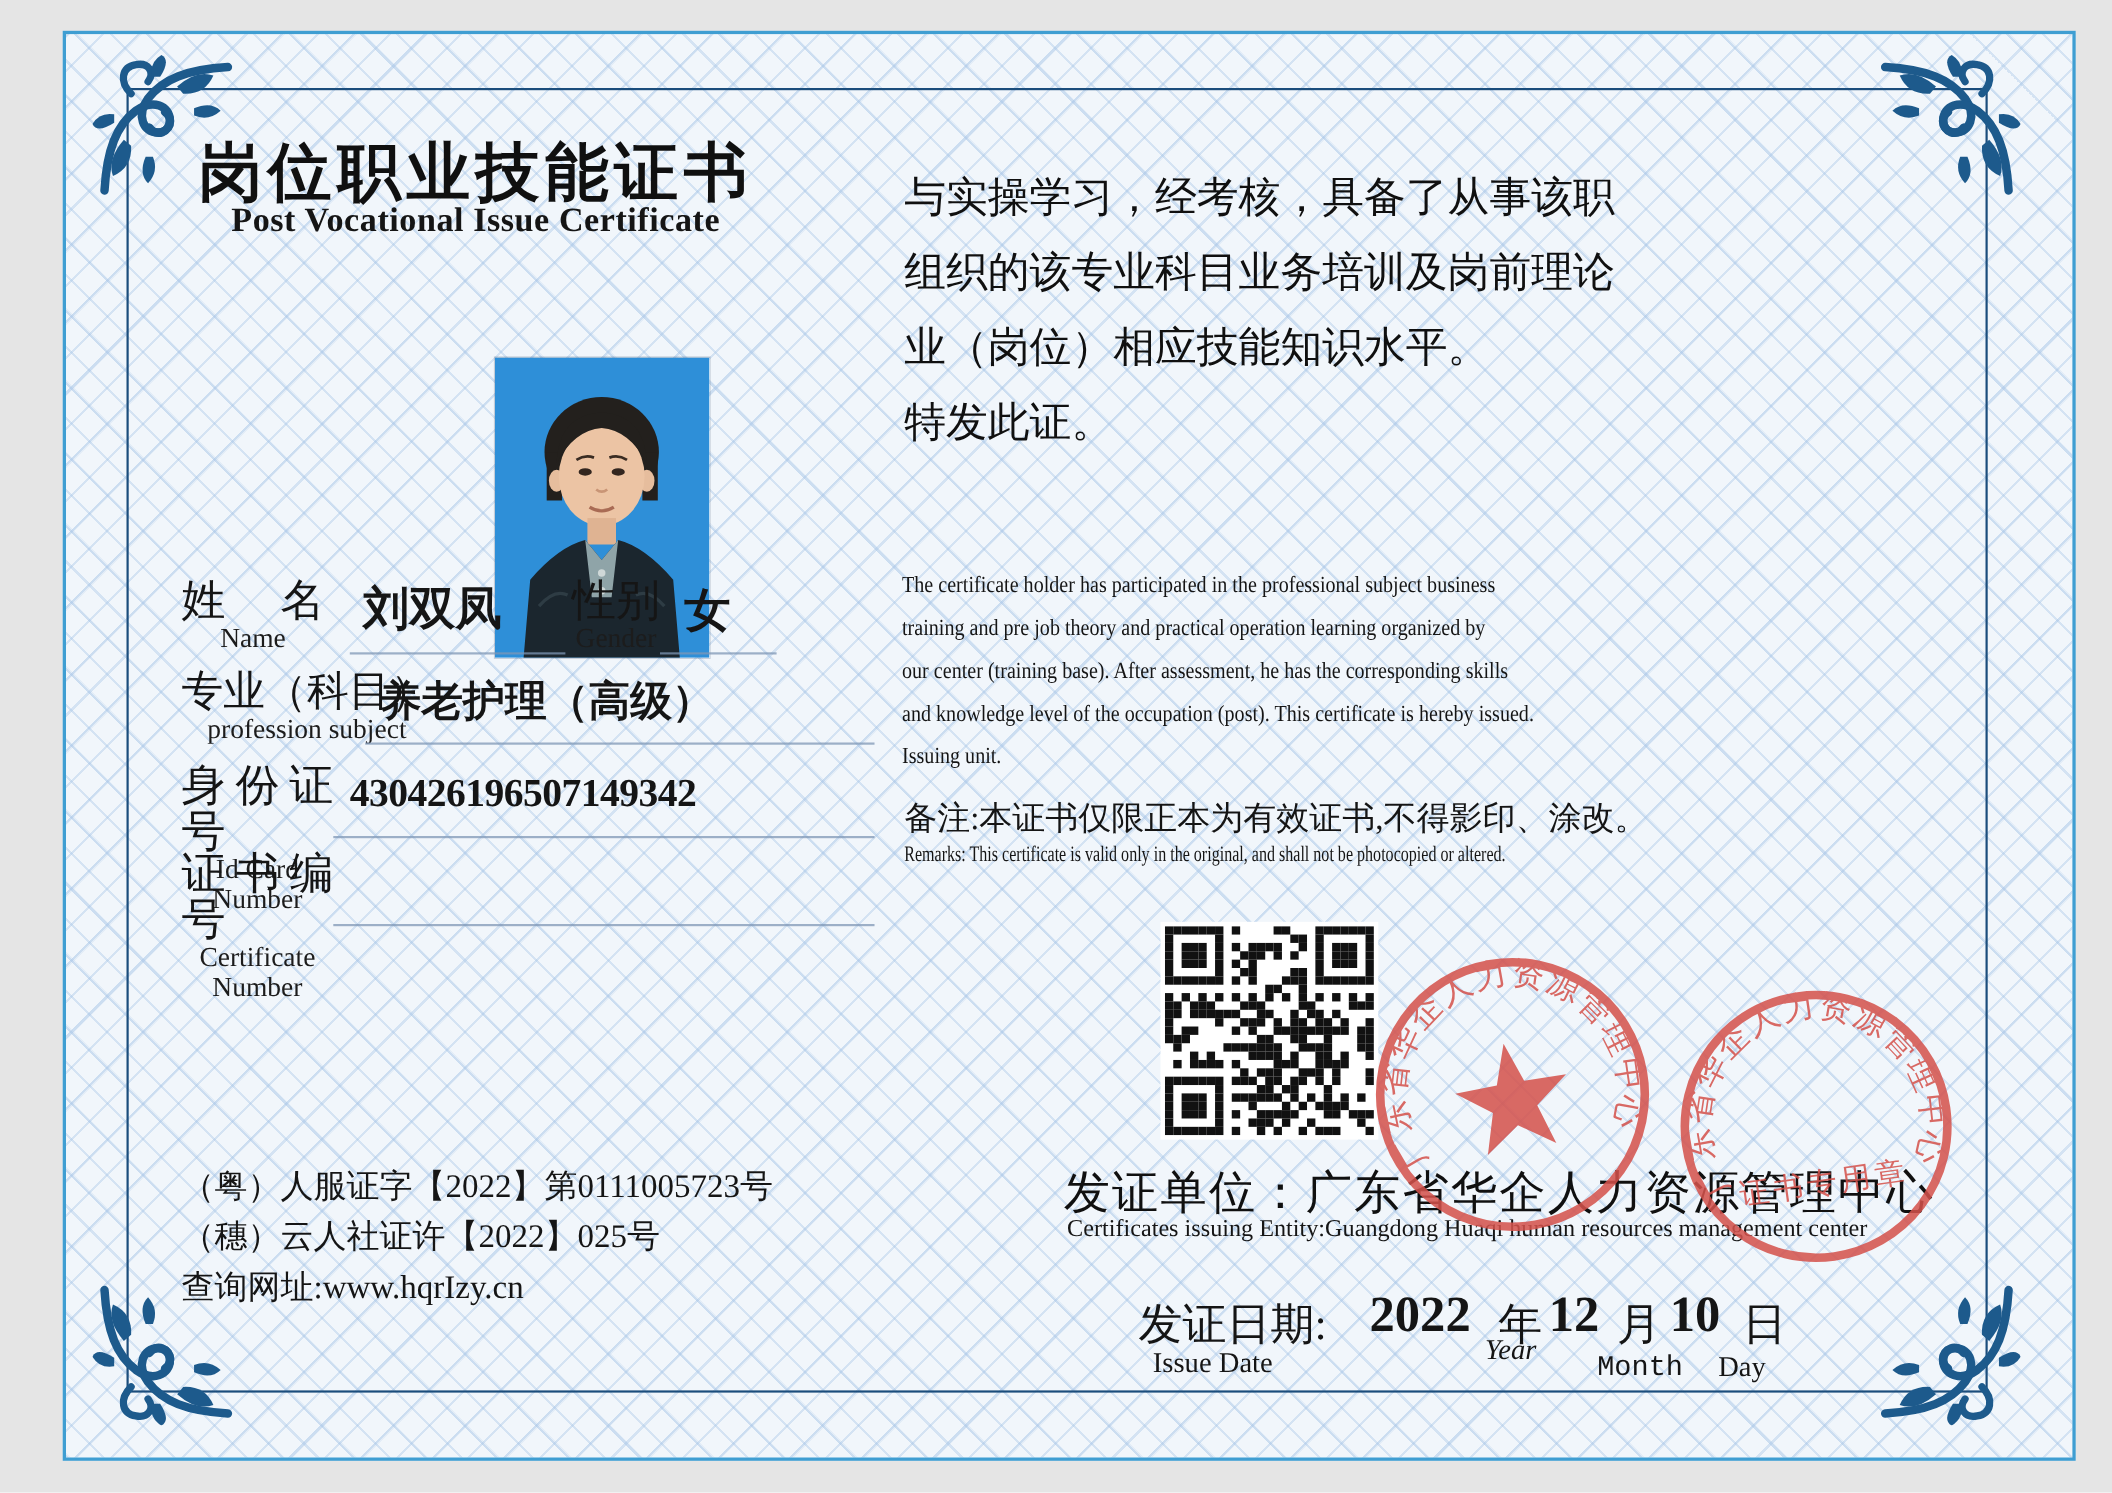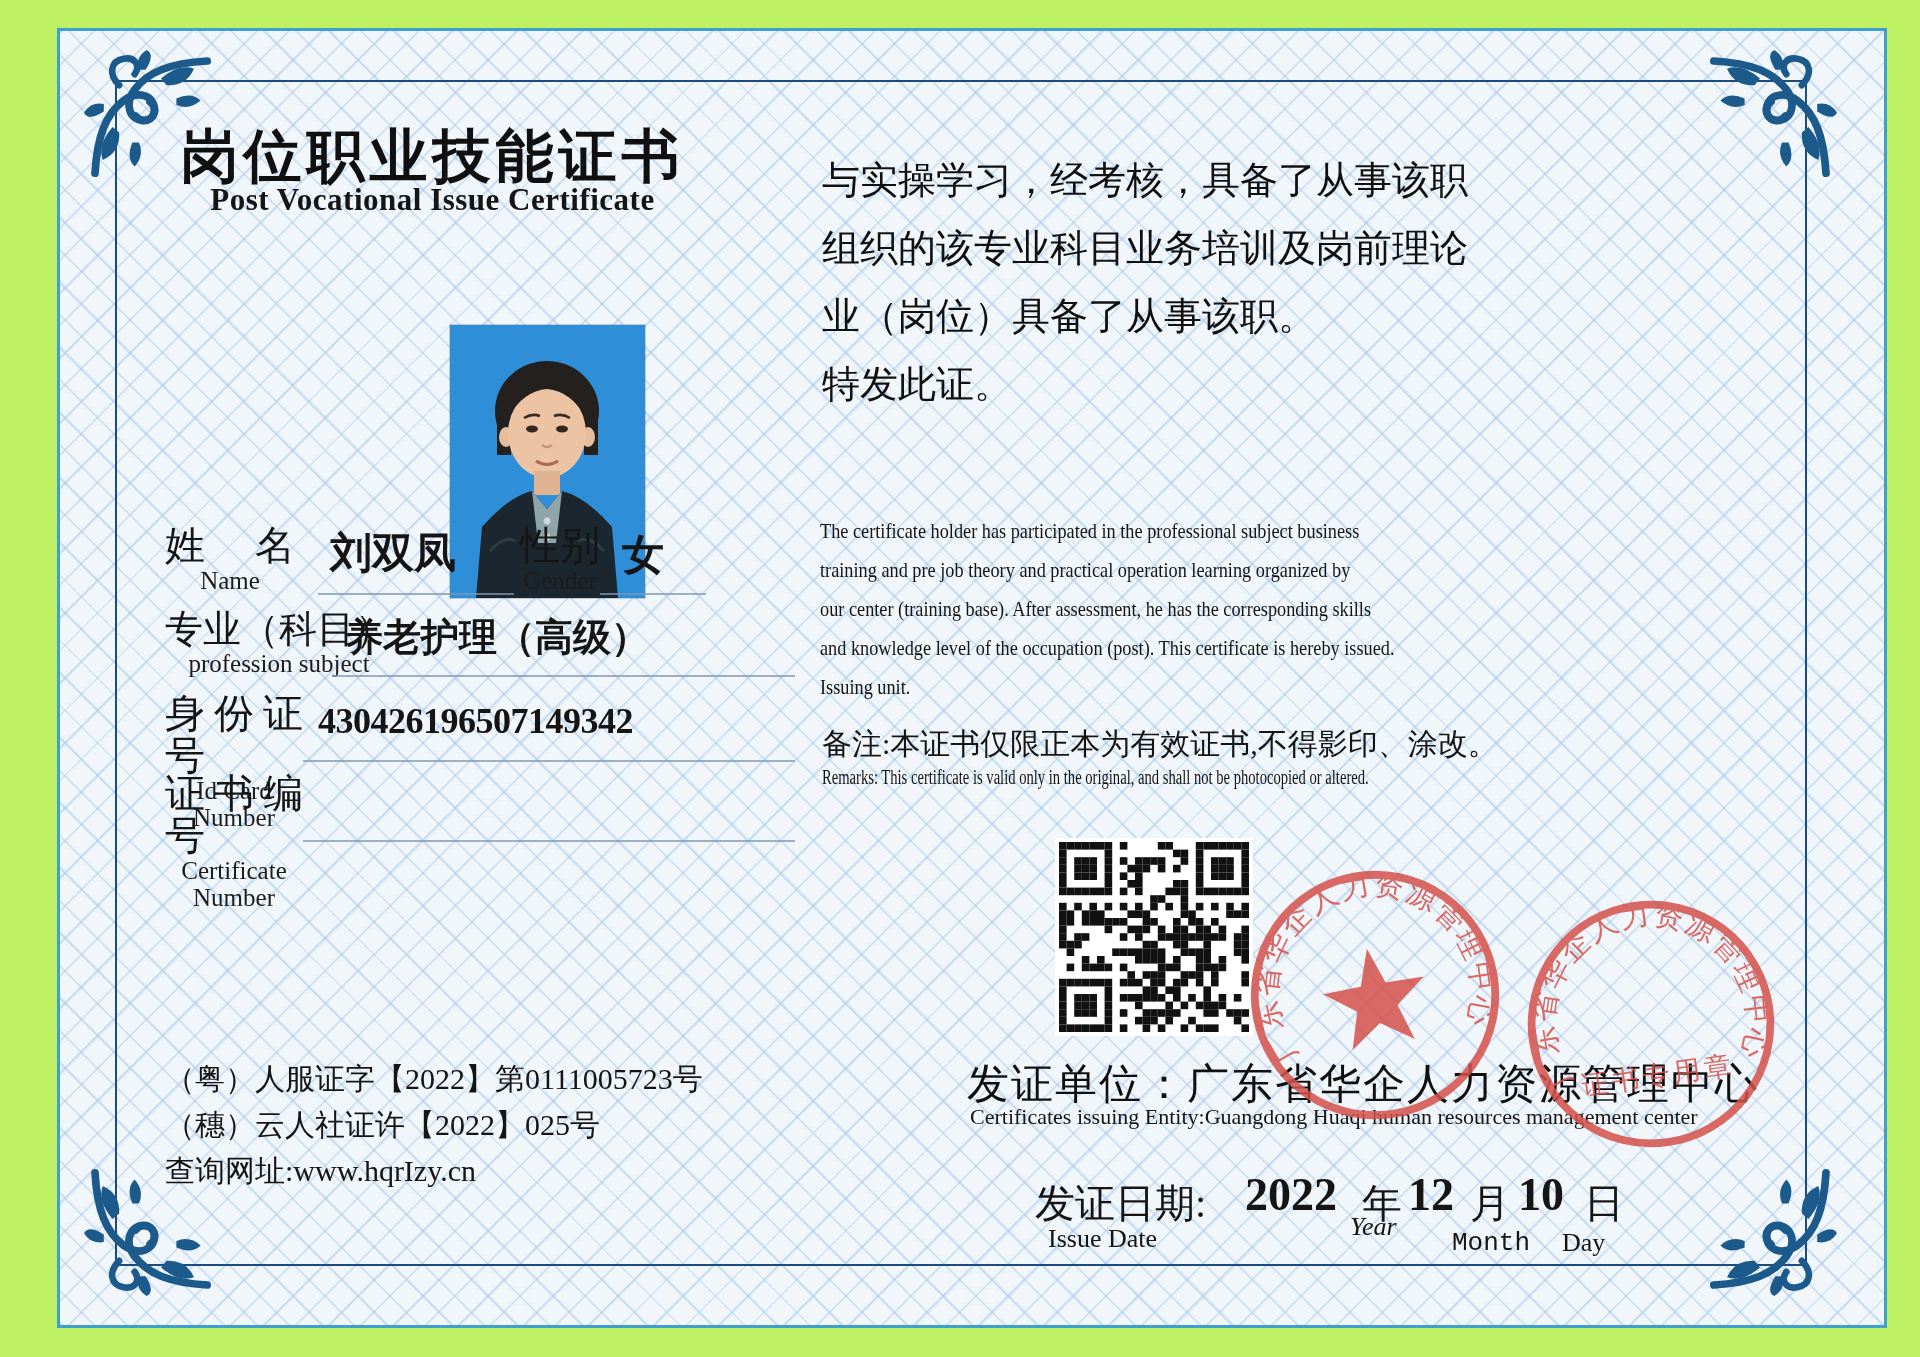--- a/index.html
+++ b/index.html
@@ -6,21 +6,21 @@
     --outer-border:#3f9ed2;
     --inner-rule:#1b4d7c;
     --ornament:#1d5a8c;
     --stamp-red:#d5524c;
     --photo-bg:#2e8fd8;
     --text:#151515;
     --pattern-blue:#c7d8ec;
     --underline:#7f97b5;
   }
   html,body{margin:0;padding:0;background:#ffffff;}
-  .page{position:relative;width:1920px;height:1357px;background:#bef264;overflow:hidden;
+  .page{position:relative;width:1920px;height:1357px;background:#e5e5e5;overflow:hidden;
         font-family:"Liberation Serif","DejaVu Serif",serif;color:var(--text);}
   .outer-frame{position:absolute;left:57px;top:28px;width:1830px;height:1300px;
         border:3px solid var(--outer-border);box-sizing:border-box;
         background-color:#f1f6fb;
         background-image:
           repeating-linear-gradient(45deg, rgba(165,196,230,.38) 0 2px, transparent 2px 23px),
           repeating-linear-gradient(135deg, rgba(165,196,230,.38) 0 2px, transparent 2px 23px),
           repeating-linear-gradient(45deg, rgba(165,196,230,.18) 0 3px, transparent 3px 46px),
           repeating-linear-gradient(135deg, rgba(165,196,230,.18) 0 3px, transparent 3px 46px);}
   .inner-rule{position:absolute;left:115px;top:80px;width:1692px;height:1186px;
@@ -228,21 +228,21 @@
 
   <div class="footer-left">
     <div>（粤）人服证字【2022】第0111005723号</div>
     <div>（穗）云人社证许【2022】025号</div>
     <div>查询网址:www.hqrIzy.cn</div>
   </div>
 
   <div class="zh-para">
     <div class="ln">与实操学习，经考核，具备了从事该职</div>
     <div class="ln">组织的该专业科目业务培训及岗前理论</div>
-    <div class="ln">业（岗位）具备了从事该职。</div>
+    <div class="ln">业（岗位）相应技能知识水平。</div>
     <div class="ln">特发此证。</div>
   </div>
 
   <div class="en-para">
     <div>The certificate holder has participated in the professional subject business</div>
     <div>training and pre job theory and practical operation learning organized by</div>
     <div>our center (training base). After assessment, he has the corresponding skills</div>
     <div>and knowledge level of the occupation (post). This certificate is hereby issued.</div>
     <div>Issuing unit.</div>
   </div>

